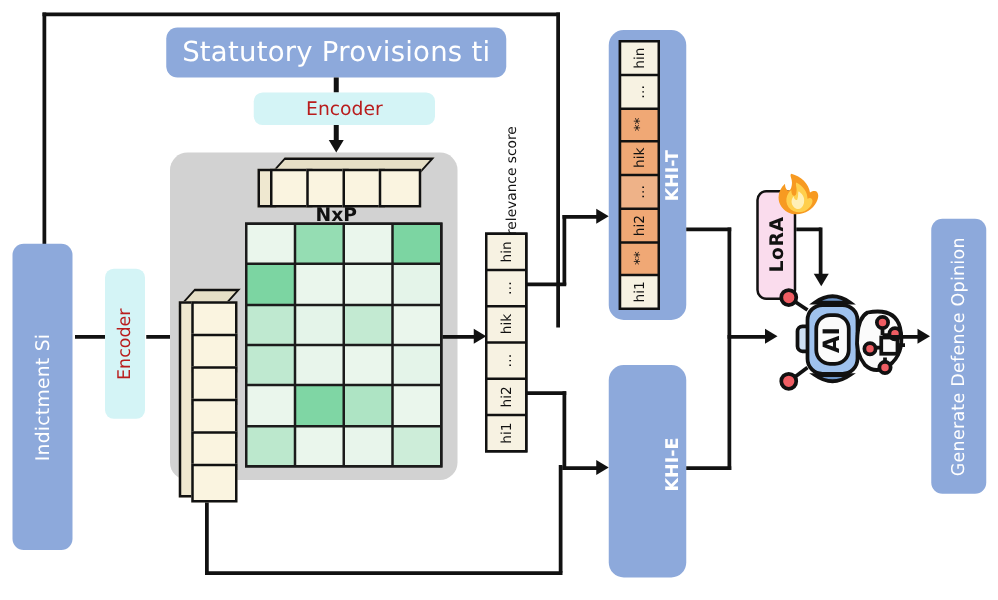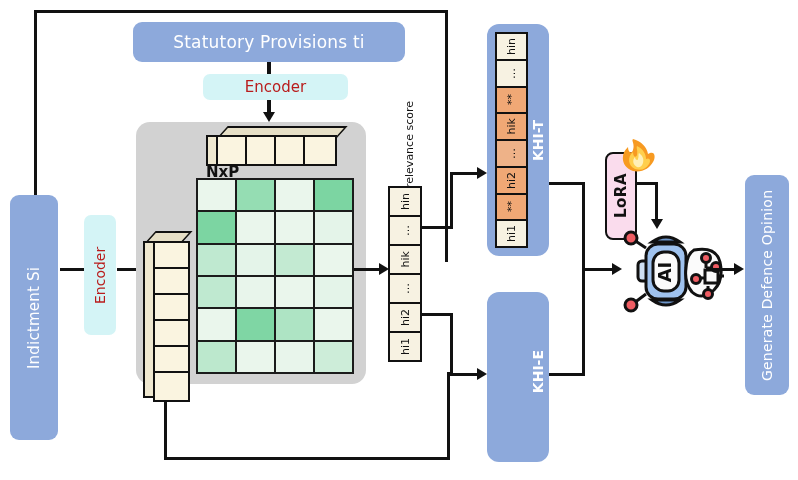--- a/index.html
+++ b/index.html
@@ -58,21 +58,21 @@
              font-size:15px;color:#111;font-weight:600;letter-spacing:.5px;}
 
   
   .hline{background:#111;height:3px;}
   .vline{background:#111;width:3px;}
   .arrow-r{width:0;height:0;border-top:6px solid transparent;
            border-bottom:6px solid transparent;border-left:10px solid #111;}
   .arrow-d{width:0;height:0;border-left:6px solid transparent;
            border-right:6px solid transparent;border-top:10px solid #111;}
 
-  .nxplabel{font-size:15px;color:#111;font-weight:700;text-align:left;}
+  .nxplabel{font-size:15px;color:#111;font-weight:700;text-align:center;}
 </style>
 </head>
 <body>
 
 <div id="stage">
 
   <div class="abs vline" style="left:34px;top:10px;height:190px;"></div>
   <div class="abs hline" style="left:34px;top:10px;width:414px;"></div>
   <div class="abs vline" style="left:445px;top:10px;height:252px;"></div>
 
@@ -88,21 +88,21 @@
     <span>Encoder</span>
   </div>
 
   <div class="abs hline" style="left:60px;top:268px;width:24px;"></div>
 
   <div class="abs hline" style="left:117px;top:268px;width:22px;"></div>
   <div class="abs arrow-r" style="left:138px;top:263px;"></div>
 
   <div class="abs greypanel" style="left:136px;top:122px;width:230px;height:262px;"></div>
 
-  <div class="abs bluebox" style="left:133px;top:22px;width:272px;height:40px;font-size:17px;">
+  <div class="abs bluebox" style="left:133px;top:22px;width:272px;height:40px;font-size:22px;">
     <span>Statutory Provisions ti</span>
   </div>
 
   <div class="abs vline" style="left:267px;top:62px;width:4px;height:12px;"></div>
 
   <div class="abs encbox" style="left:203px;top:74px;width:145px;height:26px;font-size:15px;">
     <span>Encoder</span>
   </div>
 
   <div class="abs vline" style="left:267px;top:100px;width:4px;height:14px;"></div>

